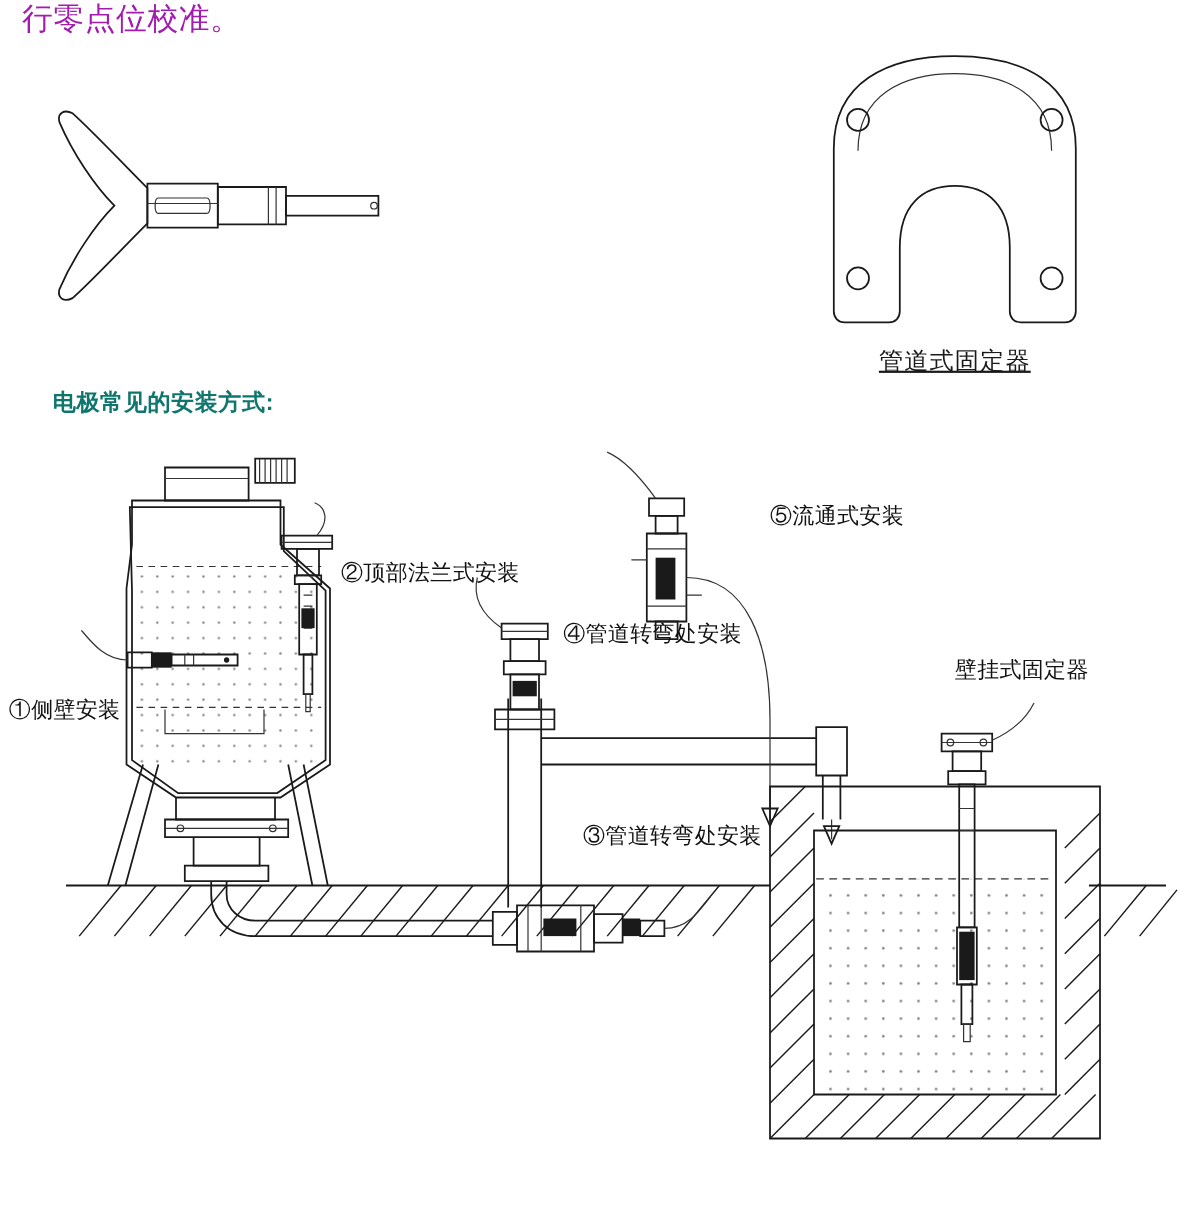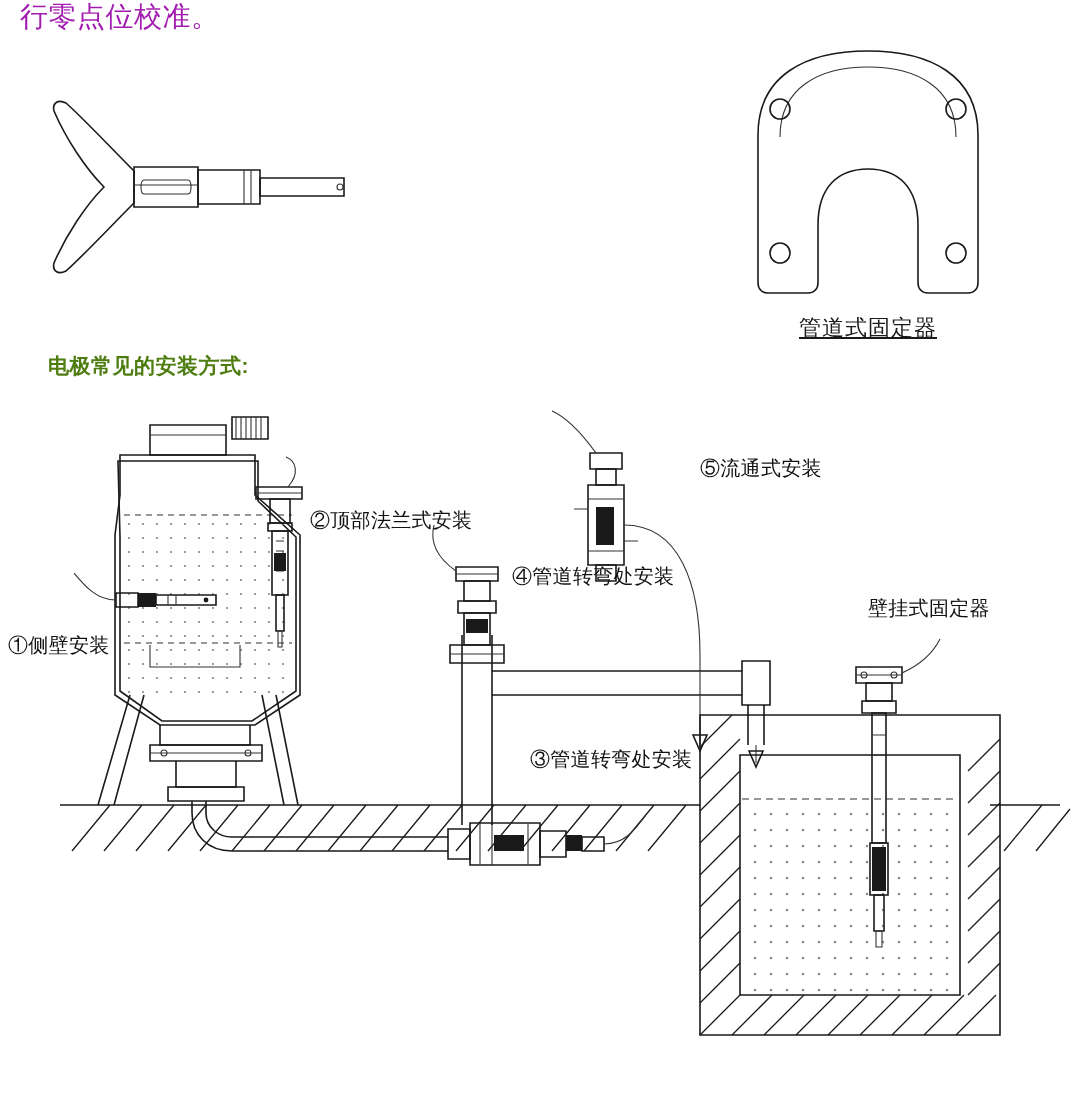--- a/index.html
+++ b/index.html
@@ -58,21 +58,21 @@
   #fx-pipe  { left: 728px; top: 0px;   width: 280px; text-decoration: underline; }
 
   
   .section-heading {
     position: absolute;
     left: 48px;
     top: 352px;
     font-size: 21px;
     font-weight: bold;
     letter-spacing: 0.5px;
-    color: #4d7c0f;
+    color: #0f766e;
   }
   
   .install-diagram {
     position: absolute;
     left: 0;
     top: 395px;
     width: 1080px;
     height: 716px;
   }
   .callout {

